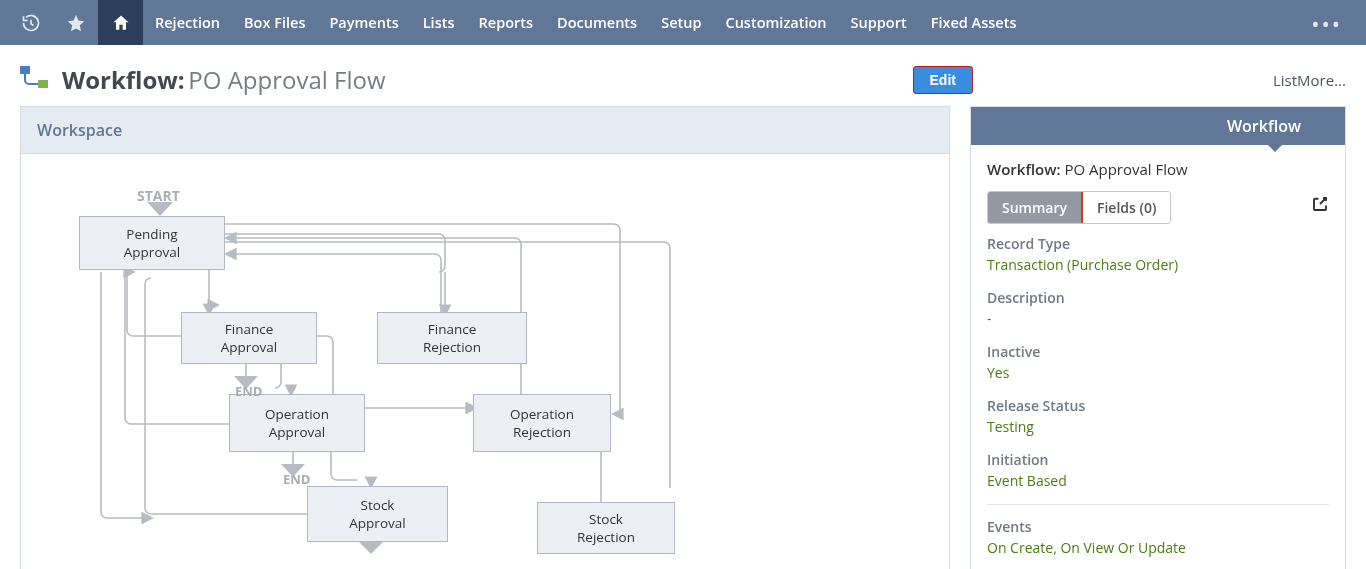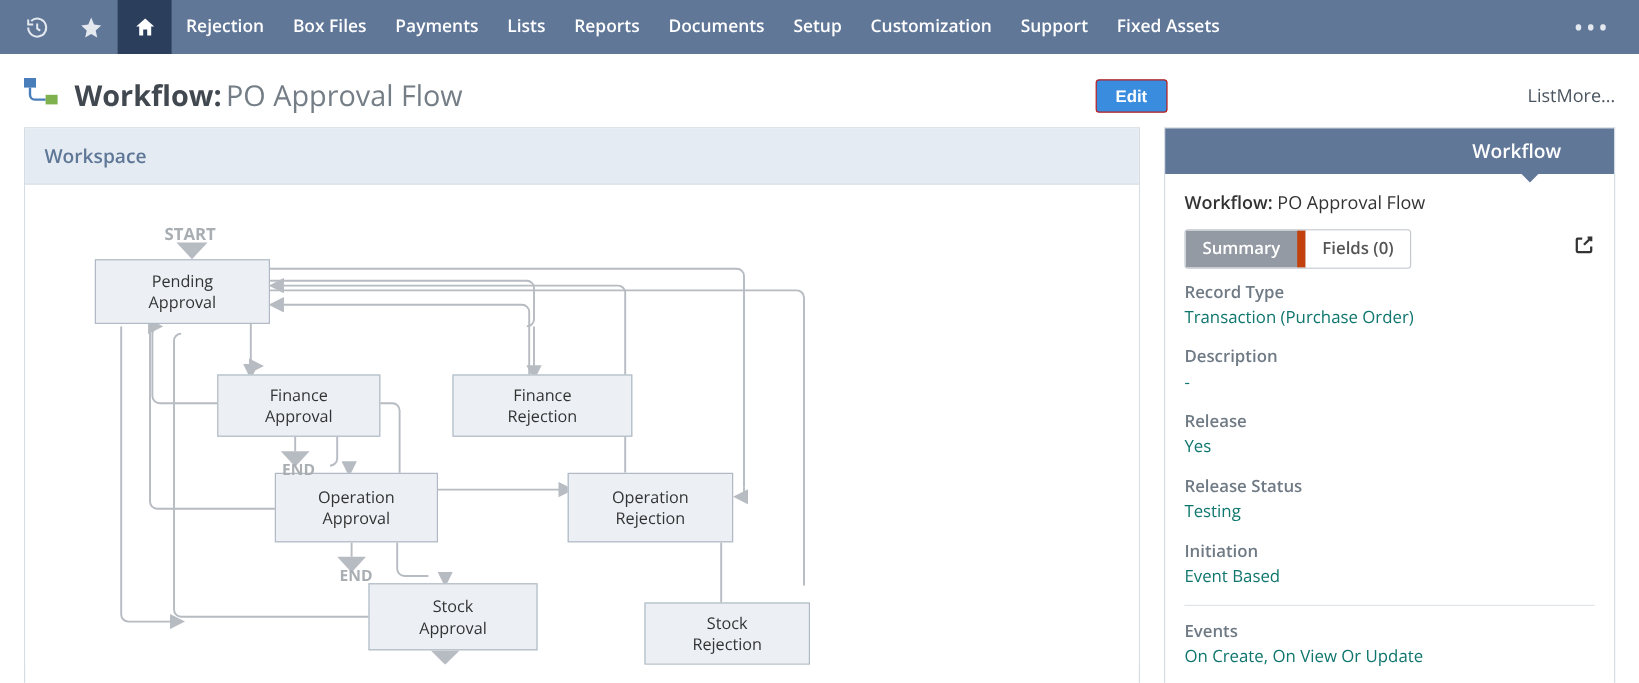--- a/index.html
+++ b/index.html
@@ -188,21 +188,21 @@
     width: fit-content;
     margin-bottom: 8px;
   }
   .tabrow .tab {
     padding: 6px 14px;
     font-size: 14px;
     cursor: pointer;
     background: #fff;
     color: #555;
     font-weight: 600;
-    border-right: 7px solid #c2410c;
+    border-right: 2px solid #c2410c;
   }
   .tabrow .tab:last-child { border-right: none; }
   .tabrow .tab.active {
     background: #939aa3;
     color: #fff;
   }
   .popout-icon {
     position: absolute;
     right: 16px;
     top: 50px;
@@ -211,21 +211,21 @@
   }
   .fieldlist { margin-top: 10px; }
   .field { margin-bottom: 14px; }
   .field .label {
     color: #6f7a85;
     font-weight: 600;
     font-size: 14px;
     margin-bottom: 2px;
   }
   .field .value {
-    color: #0f766e;
+    color: #4d7c0f;
     font-size: 14px;
   }
   hr.sep {
     border: none;
     border-top: 1px solid #e0e4e9;
     margin: 12px 0;
   }
 
   
   .sidebar-body::-webkit-scrollbar { width: 14px; }
@@ -383,21 +383,21 @@
       <div class="fieldlist">
         <div class="field">
           <div class="label">Record Type</div>
           <div class="value">Transaction (Purchase Order)</div>
         </div>
         <div class="field">
           <div class="label">Description</div>
           <div class="value">-</div>
         </div>
         <div class="field">
-          <div class="label">Release</div>
+          <div class="label">Inactive</div>
           <div class="value">Yes</div>
         </div>
         <div class="field">
           <div class="label">Release Status</div>
           <div class="value">Testing</div>
         </div>
         <div class="field">
           <div class="label">Initiation</div>
           <div class="value">Event Based</div>
         </div>

